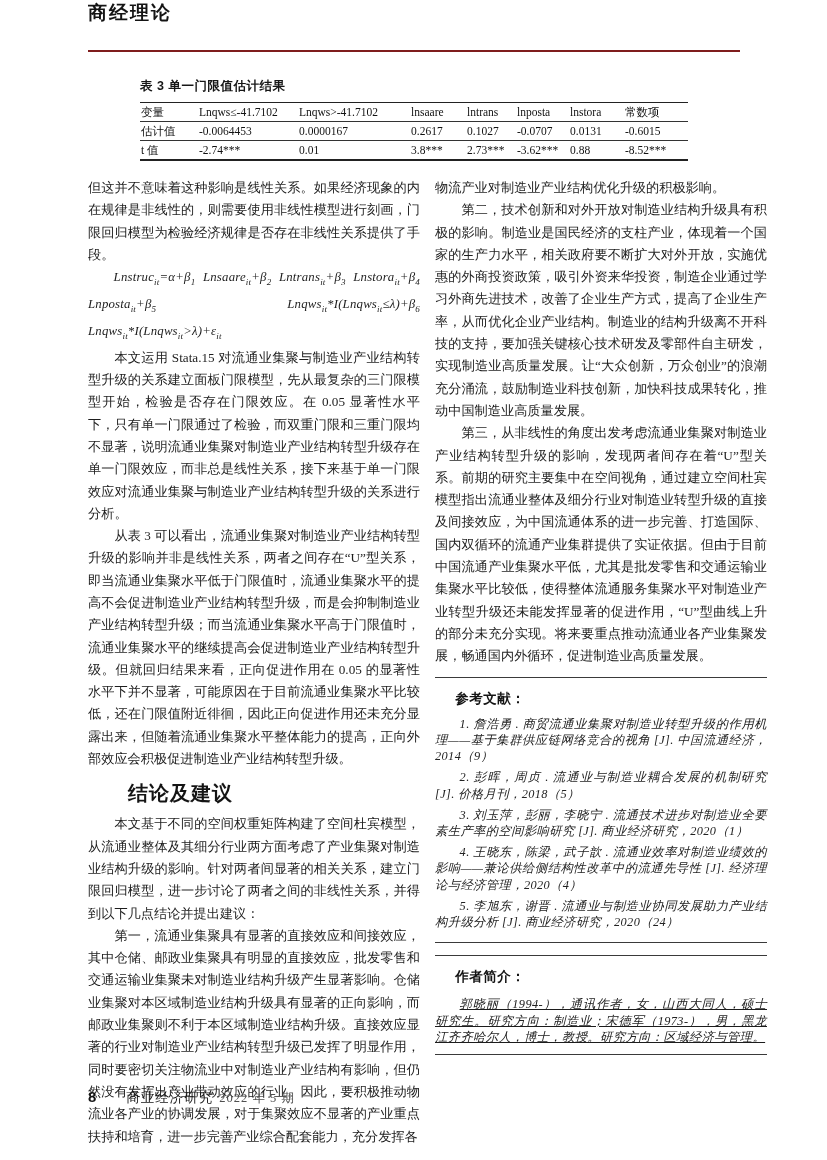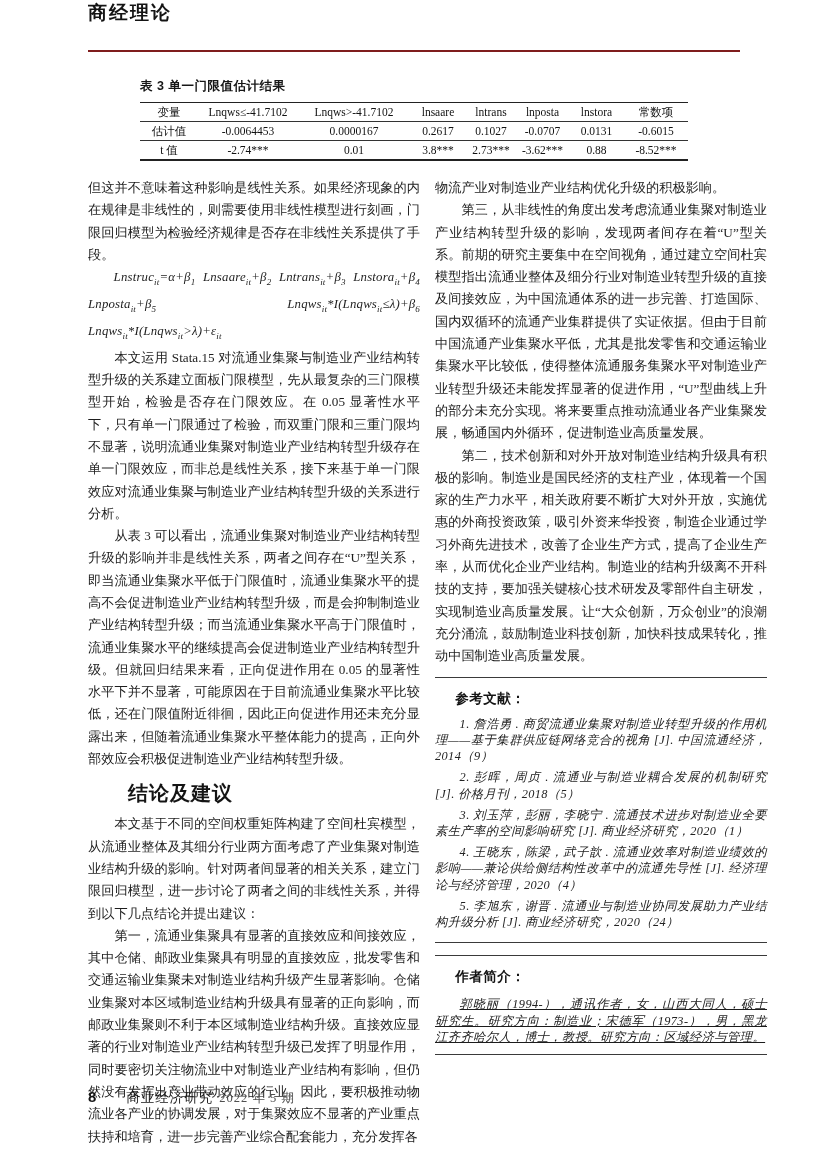--- a/index.html
+++ b/index.html
@@ -19,21 +19,21 @@
   .table-wrap{width:548px;margin:26px 0 0 52px;}
   .table-title{
     text-align:left;font-family:"Liberation Sans","DejaVu Sans",sans-serif;
     font-weight:bold;font-size:12.5px;color:#161616;margin-bottom:7px;letter-spacing:.5px;
   }
   table.est{
     width:100%;border-collapse:collapse;font-size:11.5px;color:#111;
     border-top:1.6px solid #222;border-bottom:2px solid #222;
   }
   table.est th,table.est td{
-    font-weight:normal;text-align:center;padding:1.5px 1px;white-space:nowrap;
+    font-weight:normal;text-align:left;padding:1.5px 1px;white-space:nowrap;
     border-bottom:1px solid #333;
   }
   table.est tr:last-child td{border-bottom:none;}
   
   .cols{display:flex;gap:15px;margin-top:16px;}
   .col{width:332px;text-align:justify;}
   .col p{margin:0;font-size:13.2px;line-height:22.3px;color:#1d1d1d;}
   .col p.ind{text-indent:2em;}
   .formula{
     font-style:italic;font-size:12.8px !important;line-height:22.3px;
@@ -133,22 +133,22 @@
       <p class="formula">Lnstruc<sub>it</sub>=α+β<sub>1</sub> Lnsaare<sub>it</sub>+β<sub>2</sub> Lntrans<sub>it</sub>+β<sub>3</sub> Lnstora<sub>it</sub>+β<sub>4</sub> Lnposta<sub>it</sub>+β<sub>5</sub> Lnqws<sub>it</sub>*I(Lnqws<sub>it</sub>≤λ)+β<sub>6</sub> Lnqws<sub>it</sub>*I(Lnqws<sub>it</sub>&gt;λ)+ε<sub>it</sub></p>
       <p class="ind">本文运用 Stata.15 对流通业集聚与制造业产业结构转型升级的关系建立面板门限模型，先从最复杂的三门限模型开始，检验是否存在门限效应。在 0.05 显著性水平下，只有单一门限通过了检验，而双重门限和三重门限均不显著，说明流通业集聚对制造业产业结构转型升级存在单一门限效应，而非总是线性关系，接下来基于单一门限效应对流通业集聚与制造业产业结构转型升级的关系进行分析。</p>
       <p class="ind">从表 3 可以看出，流通业集聚对制造业产业结构转型升级的影响并非是线性关系，两者之间存在“U”型关系，即当流通业集聚水平低于门限值时，流通业集聚水平的提高不会促进制造业产业结构转型升级，而是会抑制制造业产业结构转型升级；而当流通业集聚水平高于门限值时，流通业集聚水平的继续提高会促进制造业产业结构转型升级。但就回归结果来看，正向促进作用在 0.05 的显著性水平下并不显著，可能原因在于目前流通业集聚水平比较低，还在门限值附近徘徊，因此正向促进作用还未充分显露出来，但随着流通业集聚水平整体能力的提高，正向外部效应会积极促进制造业产业结构转型升级。</p>
       <h2 class="concl">结论及建议</h2>
       <p class="ind">本文基于不同的空间权重矩阵构建了空间杜宾模型，从流通业整体及其细分行业两方面考虑了产业集聚对制造业结构升级的影响。针对两者间显著的相关关系，建立门限回归模型，进一步讨论了两者之间的非线性关系，并得到以下几点结论并提出建议：</p>
       <p class="ind">第一，流通业集聚具有显著的直接效应和间接效应，其中仓储、邮政业集聚具有明显的直接效应，批发零售和交通运输业集聚未对制造业结构升级产生显著影响。仓储业集聚对本区域制造业结构升级具有显著的正向影响，而邮政业集聚则不利于本区域制造业结构升级。直接效应显著的行业对制造业产业结构转型升级已发挥了明显作用，同时要密切关注物流业中对制造业产业结构有影响，但仍然没有发挥出产业带动效应的行业。因此，要积极推动物流业各产业的协调发展，对于集聚效应不显著的产业重点扶持和培育，进一步完善产业综合配套能力，充分发挥各</p>
     </div>
 
     <div class="col">
       <p>物流产业对制造业产业结构优化升级的积极影响。</p>
+      <p class="ind">第二，技术创新和对外开放对制造业结构升级具有积极的影响。制造业是国民经济的支柱产业，体现着一个国家的生产力水平，相关政府要不断扩大对外开放，实施优惠的外商投资政策，吸引外资来华投资，制造企业通过学习外商先进技术，改善了企业生产方式，提高了企业生产率，从而优化企业产业结构。制造业的结构升级离不开科技的支持，要加强关键核心技术研发及零部件自主研发，实现制造业高质量发展。让“大众创新，万众创业”的浪潮充分涌流，鼓励制造业科技创新，加快科技成果转化，推动中国制造业高质量发展。</p>
       <p class="ind">第三，从非线性的角度出发考虑流通业集聚对制造业产业结构转型升级的影响，发现两者间存在着“U”型关系。前期的研究主要集中在空间视角，通过建立空间杜宾模型指出流通业整体及细分行业对制造业转型升级的直接及间接效应，为中国流通体系的进一步完善、打造国际、国内双循环的流通产业集群提供了实证依据。但由于目前中国流通产业集聚水平低，尤其是批发零售和交通运输业集聚水平比较低，使得整体流通服务集聚水平对制造业产业转型升级还未能发挥显著的促进作用，“U”型曲线上升的部分未充分实现。将来要重点推动流通业各产业集聚发展，畅通国内外循环，促进制造业高质量发展。</p>
-      <p class="ind">第二，技术创新和对外开放对制造业结构升级具有积极的影响。制造业是国民经济的支柱产业，体现着一个国家的生产力水平，相关政府要不断扩大对外开放，实施优惠的外商投资政策，吸引外资来华投资，制造企业通过学习外商先进技术，改善了企业生产方式，提高了企业生产率，从而优化企业产业结构。制造业的结构升级离不开科技的支持，要加强关键核心技术研发及零部件自主研发，实现制造业高质量发展。让“大众创新，万众创业”的浪潮充分涌流，鼓励制造业科技创新，加快科技成果转化，推动中国制造业高质量发展。</p>
 
       <div class="rule"></div>
       <div class="sub-head">参考文献：</div>
       <div class="kaiti">
         <p>1. 詹浩勇 . 商贸流通业集聚对制造业转型升级的作用机理——基于集群供应链网络竞合的视角 [J]. 中国流通经济，2014（9）</p>
         <p>2. 彭晖，周贞 . 流通业与制造业耦合发展的机制研究 [J]. 价格月刊，2018（5）</p>
         <p>3. 刘玉萍，彭丽，李晓宁 . 流通技术进步对制造业全要素生产率的空间影响研究 [J]. 商业经济研究，2020（1）</p>
         <p>4. 王晓东，陈梁，武子歆 . 流通业效率对制造业绩效的影响——兼论供给侧结构性改革中的流通先导性 [J]. 经济理论与经济管理，2020（4）</p>
         <p>5. 李旭东，谢晋 . 流通业与制造业协同发展助力产业结构升级分析 [J]. 商业经济研究，2020（24）</p>
       </div>

